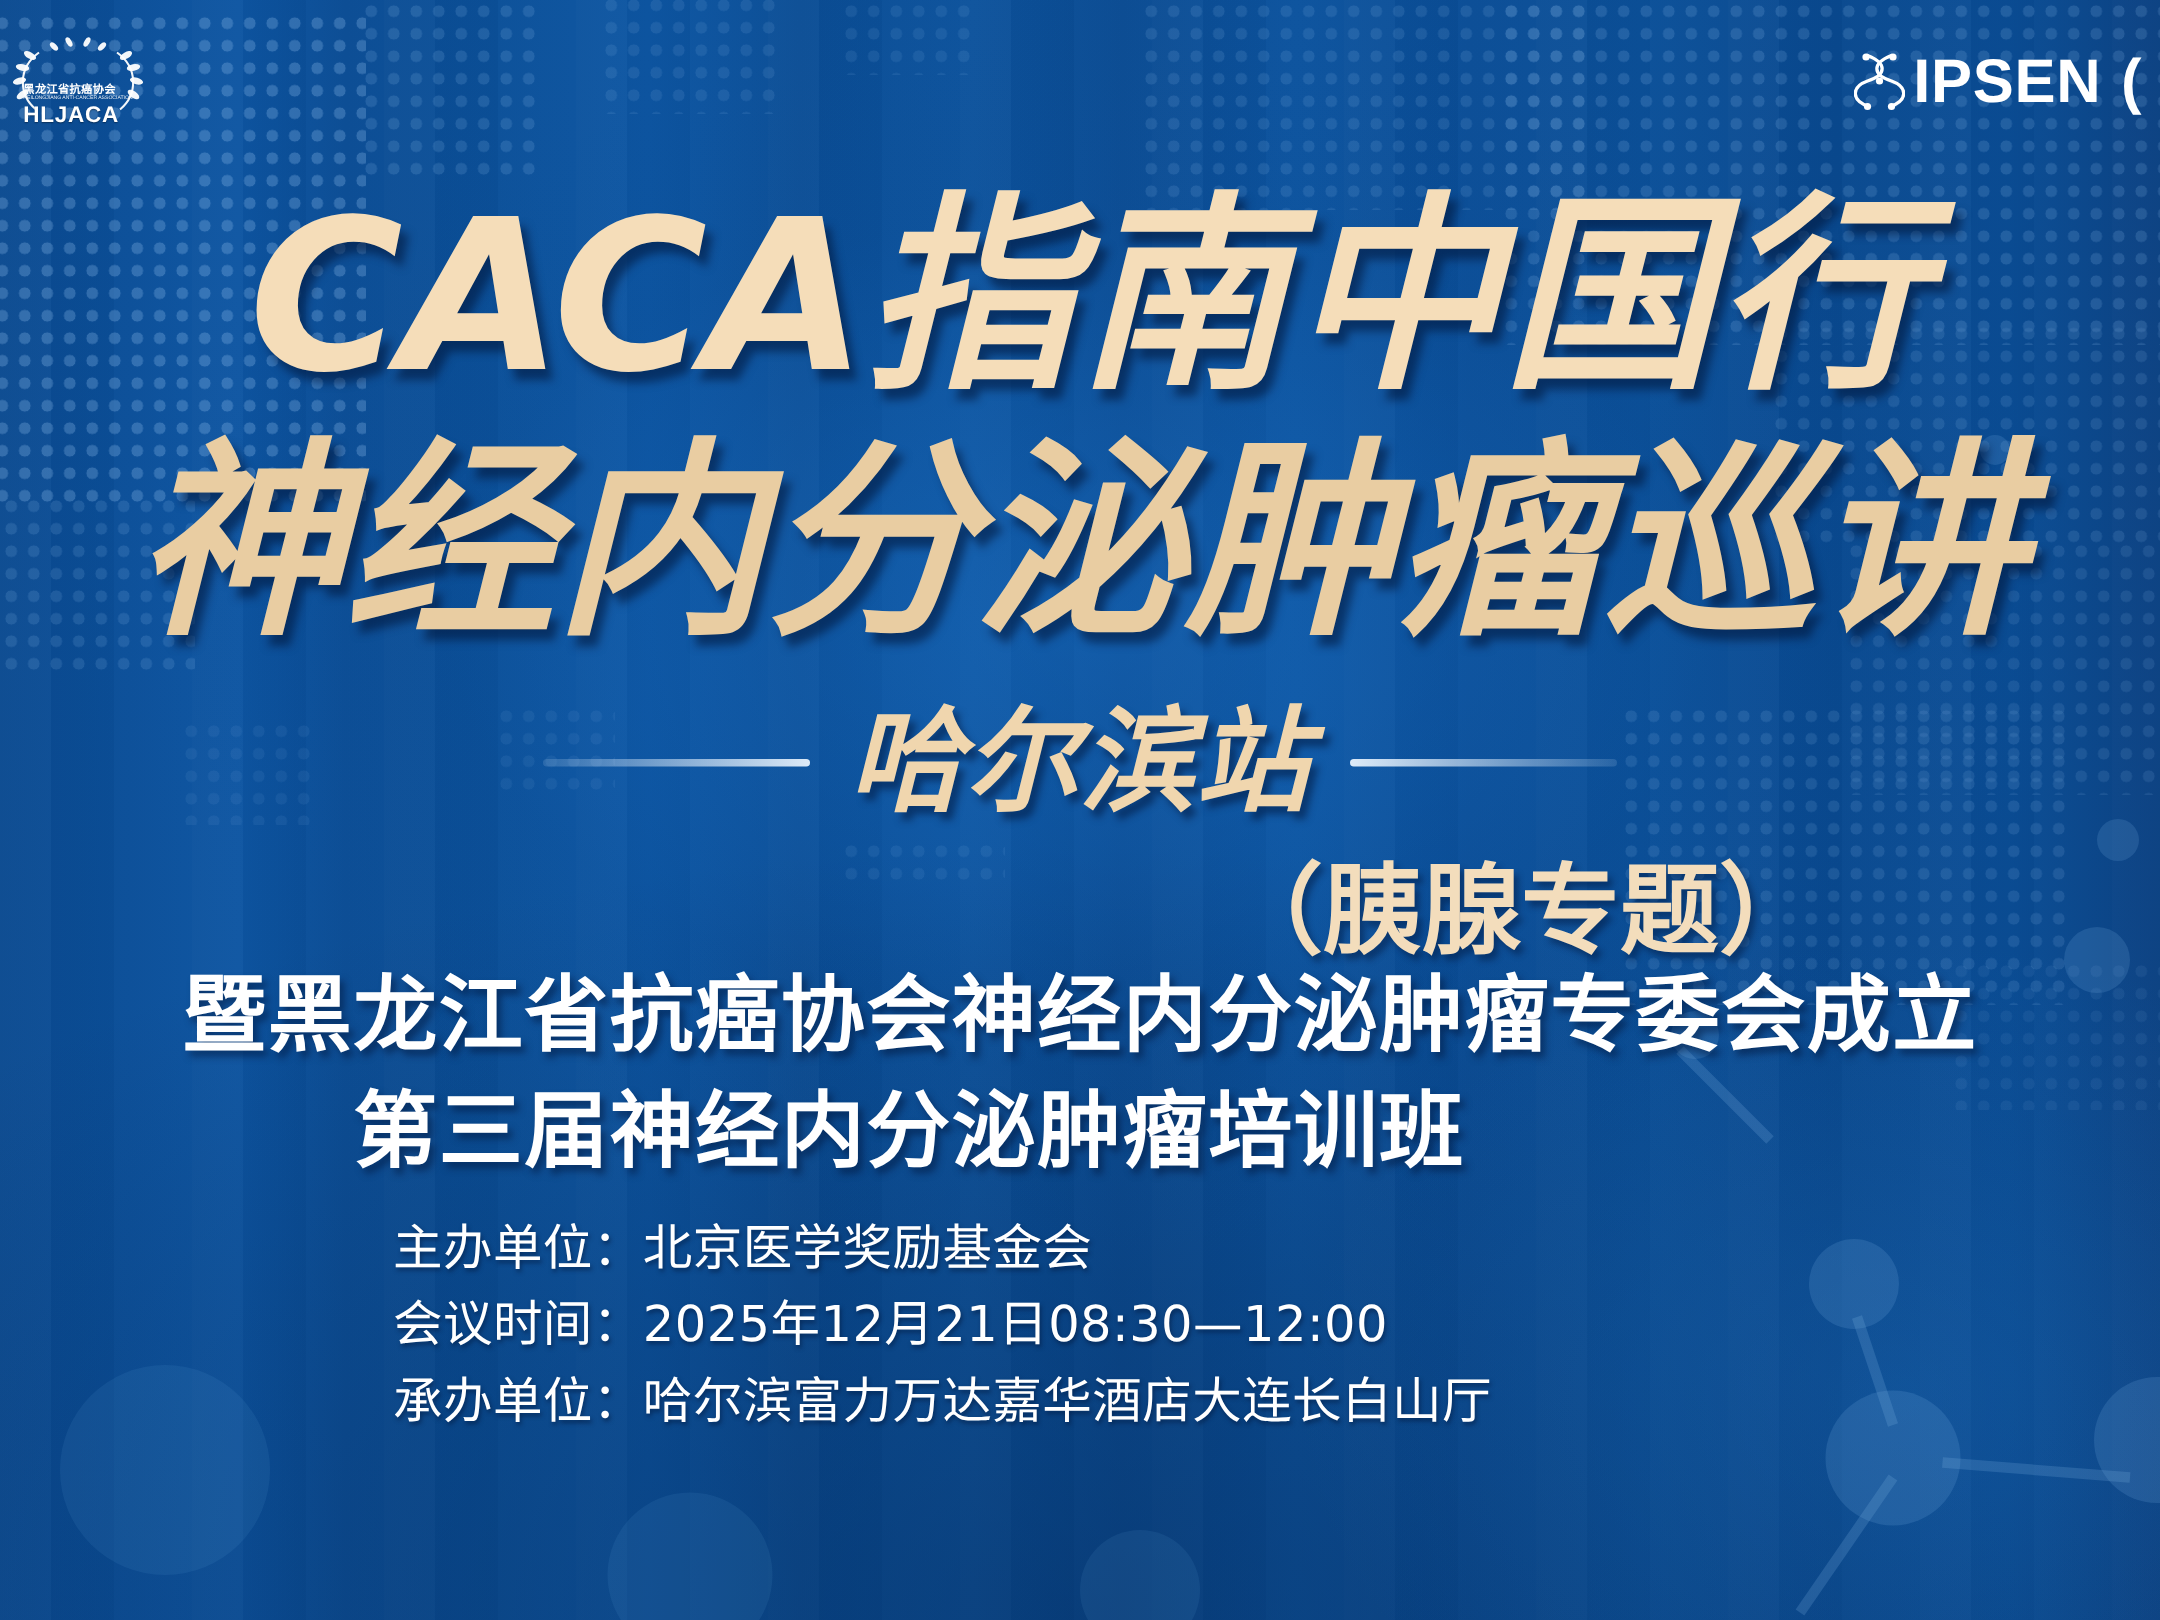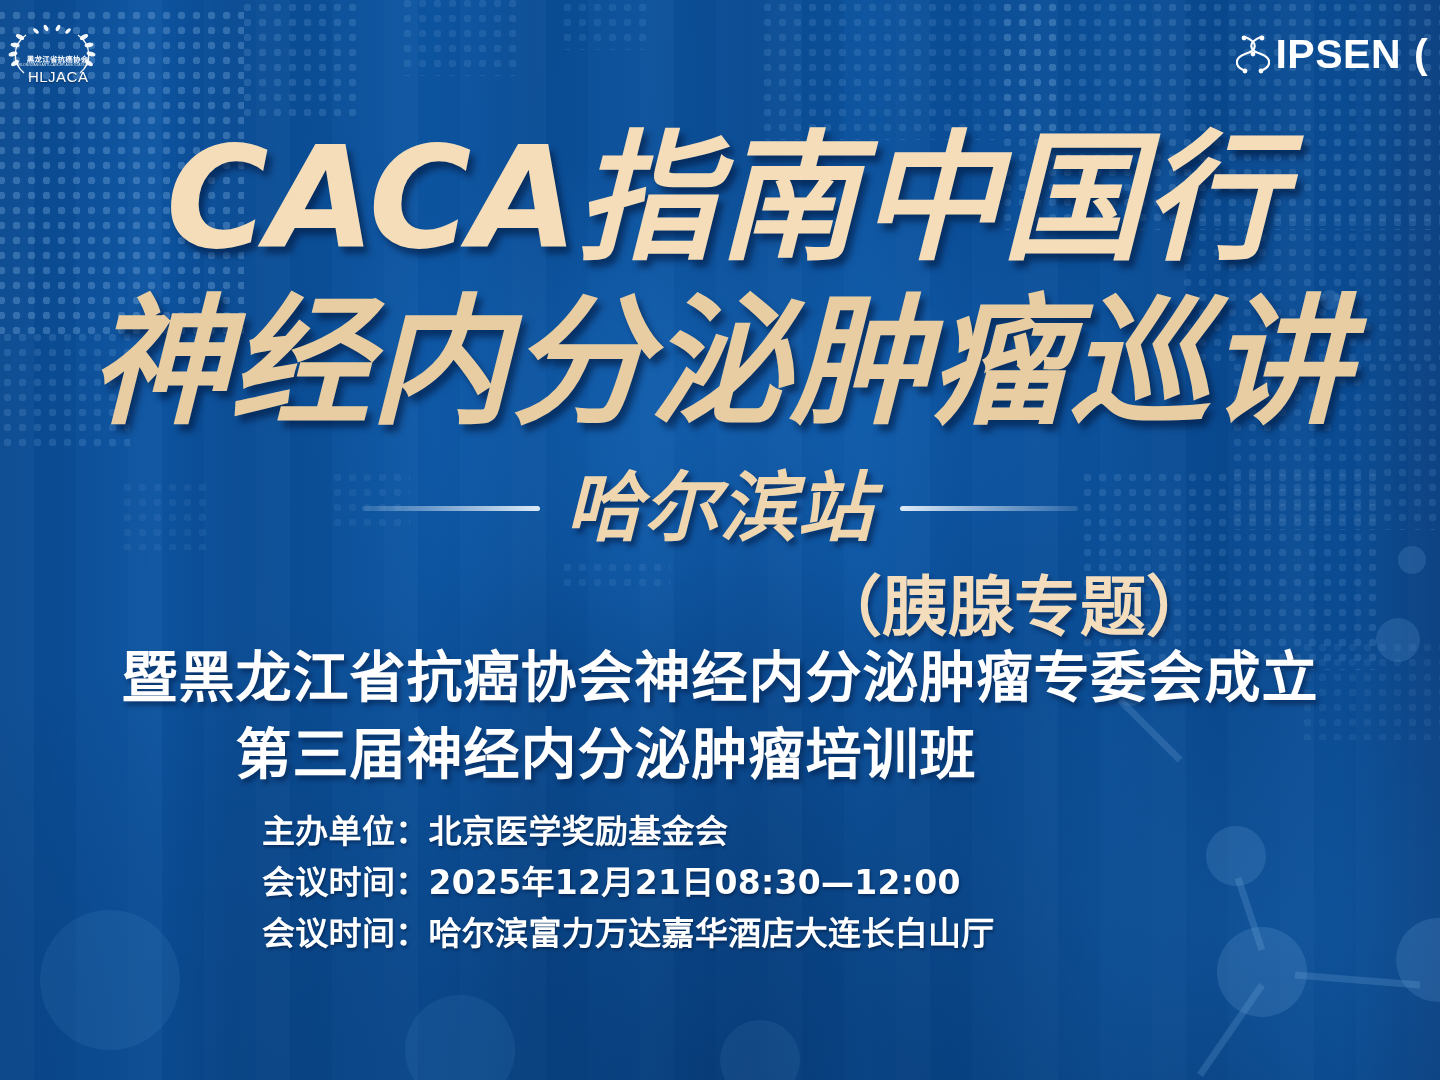--- a/index.html
+++ b/index.html
@@ -61,24 +61,24 @@
 
   
   .header{
     position:absolute; top:0; left:0; width:1440px; height:108px;
     display:flex; align-items:center; z-index:6;
   }
   .logo-left{ display:flex; align-items:center; gap:16px; padding-left:6px; }
 
   .hljaca{ position:relative; width:92px; height:62px; display:flex; align-items:center; justify-content:center;}
   .hljaca .wreath{ position:absolute; inset:0; }
-  .hljaca-txt{ position:relative; text-align:right; line-height:1; color:#fff;margin-top:32px; }
+  .hljaca-txt{ position:relative; text-align:left; line-height:1; color:#fff;margin-top:32px; }
   .hljaca-cn{ font-size:7.5px; letter-spacing:.2px; display:block; white-space:nowrap; font-weight:bold;}
   .hljaca-sub{ font-size:3.4px; display:block; white-space:nowrap; opacity:.9; margin-top:1px;}
-  .hljaca-en{ font-size:15px; font-weight:normal; letter-spacing:.5px; display:block; margin-top:2px;
+  .hljaca-en{ font-size:15px; font-weight:bold; letter-spacing:.5px; display:block; margin-top:2px;
     text-shadow:0 1px 1px rgba(0,0,0,.4);}
 
   .lyh{ display:flex; align-items:center; gap:7px; }
   .lyh-leaf{ width:38px; height:46px; }
   .lyh-ribbon{ width:32px; height:46px; }
   .lyh-words{ display:flex; flex-direction:column; justify-content:center; }
   .lyh-cn{ font-size:27px; font-weight:bold; color:#fff; letter-spacing:2px; line-height:1;
      font-family:"DejaVu Sans","Liberation Sans",sans-serif; }
   .lyh-en{ font-size:8px; color:#cfe0f2; letter-spacing:5.5px; margin-top:4px; }
 
@@ -170,21 +170,21 @@
     letter-spacing:1px;
     text-shadow: 3px 4px 5px rgba(0,20,55,.5);
     white-space:nowrap;
   }
 
   .info{
     position:absolute; top:812px; left:262px;
     display:flex; flex-direction:column; gap:10px;
   }
   .info-line{
-    font-size:33px; line-height:1.24; color:#ffffff; font-weight:bold;
+    font-size:33px; line-height:1.24; color:#ffffff; font-weight:normal;
     font-family:"DejaVu Sans","Liberation Sans",sans-serif;
     letter-spacing:.3px;
     text-shadow: 1px 2px 3px rgba(0,18,50,.5);
     white-space:nowrap;
   }
 </style>
 </head>
 <body>
 
 <div id="poster">
@@ -302,17 +302,17 @@
     </div>
 
     <div class="t4">（胰腺专题）</div>
 
     <div class="t5">暨黑龙江省抗癌协会神经内分泌肿瘤专委会成立</div>
     <div class="t6">第三届神经内分泌肿瘤培训班</div>
 
     <div class="info">
       <div class="info-line">主办单位：北京医学奖励基金会</div>
       <div class="info-line">会议时间：2025年12月21日08:30—12:00</div>
-      <div class="info-line">会议时间：哈尔滨富力万达嘉华酒店大连长白山厅</div>
+      <div class="info-line">承办单位：哈尔滨富力万达嘉华酒店大连长白山厅</div>
     </div>
 
   </div>
 </div>
 
 </body></html>

